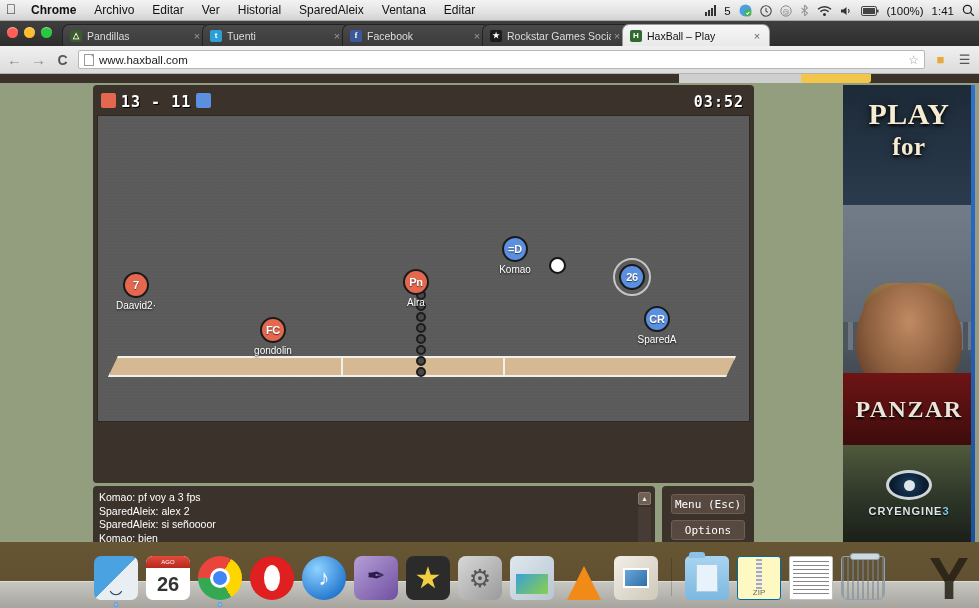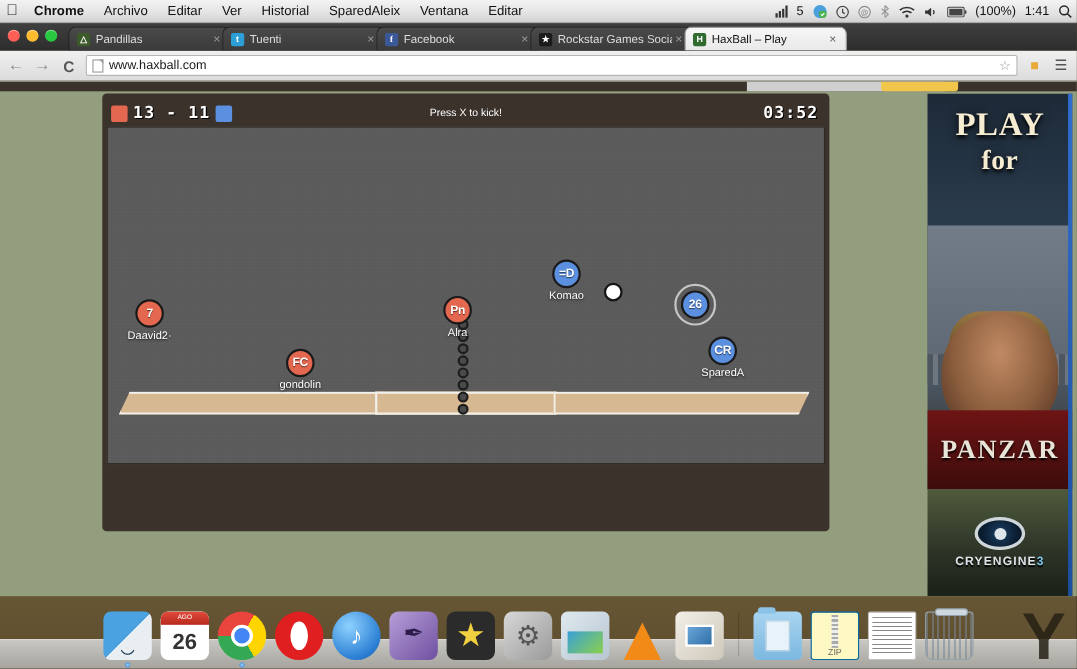--- a/index.html
+++ b/index.html
@@ -136,21 +136,21 @@
     position: absolute; left: 93px; top: 11px; width: 661px; height: 398px;
     background: #3b322c;
     border-radius: 4px;
     padding: 4px;
   }
   .scorebar {
     position: relative; height: 26px;
     display: flex; align-items: center;
     color: #fff;
   }
-  .score-left { display: flex; align-items: flex-end; gap: 5px; padding-left: 4px; }
+  .score-left { display: flex; align-items: flex-start; gap: 5px; padding-left: 4px; }
   .team-sq { width: 15px; height: 15px; border-radius: 2px; display: block; }
   .score-txt {
     font-family: "DejaVu Sans Mono", monospace;
     font-size: 15px; font-weight: bold; letter-spacing: 1px;
     text-shadow: 1px 1px 0 #000;
   }
   .kick-hint {
     position: absolute; left: 0; right: 0; text-align: center;
     font-size: 9.5px; color: #fff; pointer-events: none;
   }
@@ -518,21 +518,20 @@
     <div class="topbar-remnant2"></div>
 
     <div class="hax">
 
       <div class="scorebar">
         <div class="score-left">
           <span class="team-sq" style="background:#e4684f"></span>
           <span class="score-txt">13 - 11</span>
           <span class="team-sq" style="background:#5b8fe0"></span>
         </div>
-        <div class="kick-hint">Press X to kick!</div>
         <div class="timer">03:52</div>
       </div>
 
       <div class="pitch">
 
         <div class="platform" style="left:10px; top:240px; width:240px;
              clip-path: polygon(10px 0, 100% 0, 100% 100%, 0 100%);"></div>
         <div class="platform plat-mid" style="left:243px; top:240px; width:165px;"></div>
         <div class="platform" style="left:405px; top:240px; width:233px;
              clip-path: polygon(0 0, 100% 0, calc(100% - 10px) 100%, 0 100%);"></div>
@@ -574,20 +573,42 @@
 
         <div class="player" style="left:559px; top:203px;">
           <div class="disc blue">CR</div>
           <div class="pname">SparedA</div>
         </div>
 
         <div class="ball" style="left:451px; top:141px;"></div>
       </div>
     </div>
 
+    <div class="hax-bottom">
+
+      <div class="chatbox">
+        <div class="chatlog">
+          <div>Komao: pf voy a 3 fps</div>
+          <div>SparedAleix: alex 2</div>
+          <div>SparedAleix: si señoooor</div>
+          <div>Komao: bien</div>
+
+        </div>
+
+        <div class="scroll-track"></div>
+        <div class="scroll-up">▲</div>
+
+      </div>
+
+      <div class="menupanel">
+        <div class="mbtn">Menu (Esc)</div>
+        <div class="mbtn">Options</div>
+
+      </div>
+    </div>
 
     <div class="ad">
       <div class="ad-top">
         <div class="ad-castle"></div>
         <div class="ad-arches"></div>
         <div class="ad-helm"></div>
         <div class="ad-orc"></div>
         <div class="ad-txt ad-for">for</div>
         <div class="ad-txt ad-play">PLAY</div>
         <div class="ad-logo">

